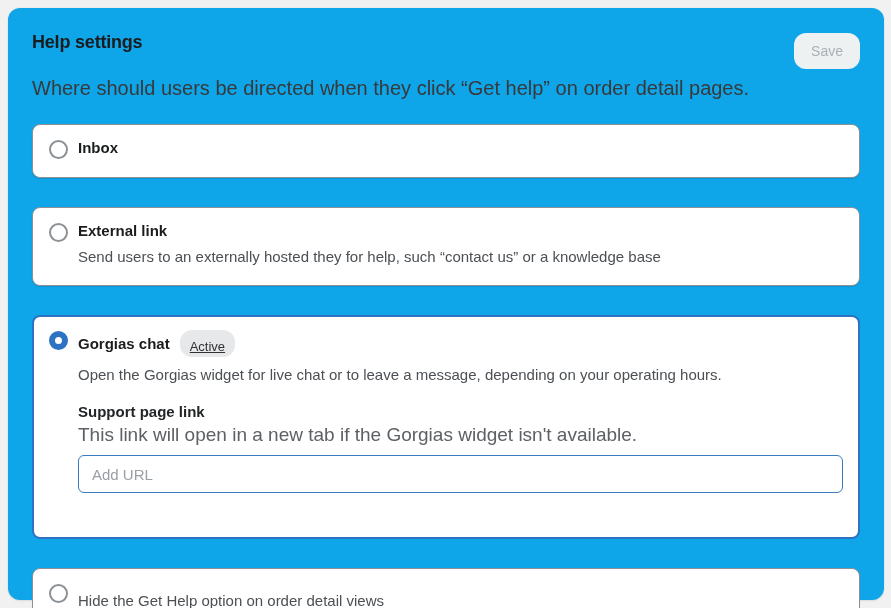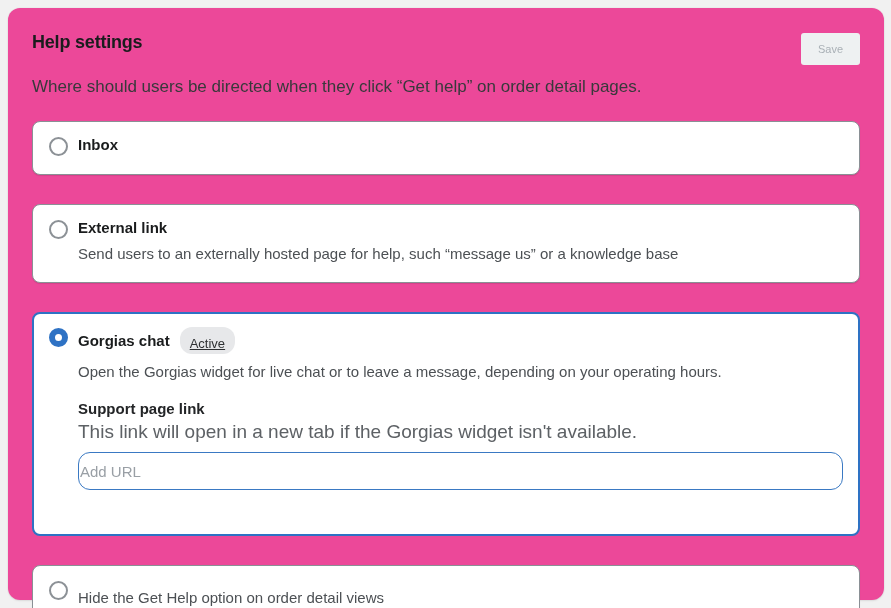--- a/index.html
+++ b/index.html
@@ -6,49 +6,49 @@
   html, body { width: 891px; height: 608px; }
   body {
     background: #f1f1f1;
     font-family: "Liberation Sans", "DejaVu Sans", sans-serif;
     position: relative;
     overflow: hidden;
   }
   .panel {
     position: absolute;
     left: 8px; top: 8px; right: 7px; bottom: 8px;
-    background: #ec4899;
+    background: #0ea5e9;
     border-radius: 12px;
     box-shadow: 0 1px 2px rgba(0,0,0,0.08), 0 0 0 1px rgba(0,0,0,0.02);
     padding: 24px 24px 0 24px;
   }
   .header {
     display: flex;
     justify-content: space-between;
     align-items: flex-start;
   }
   .page-title {
     font-size: 18px;
     font-weight: 700;
     color: #1a1c1d;
     letter-spacing: -0.2px;
     margin-bottom: 7px;
   }
   .page-subtitle {
-    font-size: 17px;
+    font-size: 20px;
     color: #38393b;
     margin-top: 24px;
   }
   .save-btn {
     background: #eef1f2;
     color: #a9b0b6;
     border: none;
-    border-radius: 3px;
+    border-radius: 12px;
     font-family: inherit;
-    font-size: 11px;
+    font-size: 14px;
     padding: 10px 17px;
     margin-top: 1px;
     cursor: default;
   }
   .options {
     margin-top: 24px;
     display: flex;
     flex-direction: column;
     gap: 29px;
   }
@@ -111,22 +111,22 @@
     margin-top: 4px;
     font-size: 19px;
     color: #5d6165;
   }
   .url-input {
     display: block;
     width: 100%;
     margin-top: 9px;
     height: 38px;
     border: 1.5px solid #3a79c3;
-    border-radius: 12px;
-    padding: 0 1px;
+    border-radius: 6px;
+    padding: 0 13px;
     font-family: inherit;
     font-size: 15px;
     color: #202223;
     outline: none;
     background: #fff;
   }
   .url-input::placeholder { color: #999fa5; }
 </style>
 </head>
 <body>
@@ -151,21 +151,21 @@
         </div>
       </div>
     </div>
 
     <div class="card">
       <div class="radio"></div>
       <div class="opt-body">
         <div class="opt-title-row">
           <span class="opt-title">External link</span>
         </div>
-        <div class="opt-desc">Send users to an externally hosted page for help, such “message us” or a knowledge base</div>
+        <div class="opt-desc">Send users to an externally hosted they for help, such “contact us” or a knowledge base</div>
       </div>
     </div>
 
     <div class="card selected">
       <div class="radio checked"></div>
       <div class="opt-body">
         <div class="opt-title-row">
           <span class="opt-title">Gorgias chat</span>
           <span class="badge">Active</span>
         </div>

